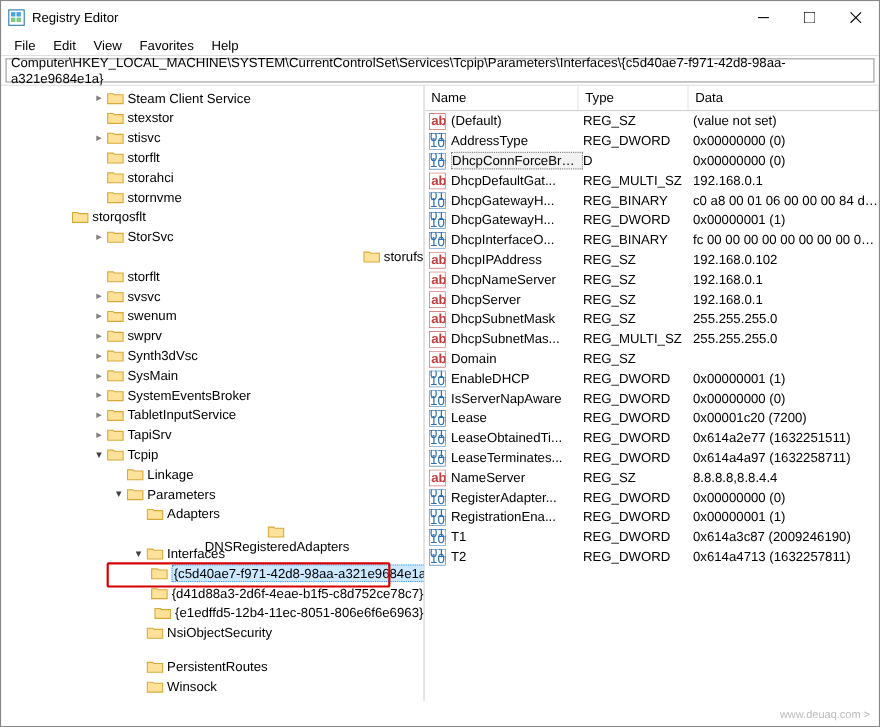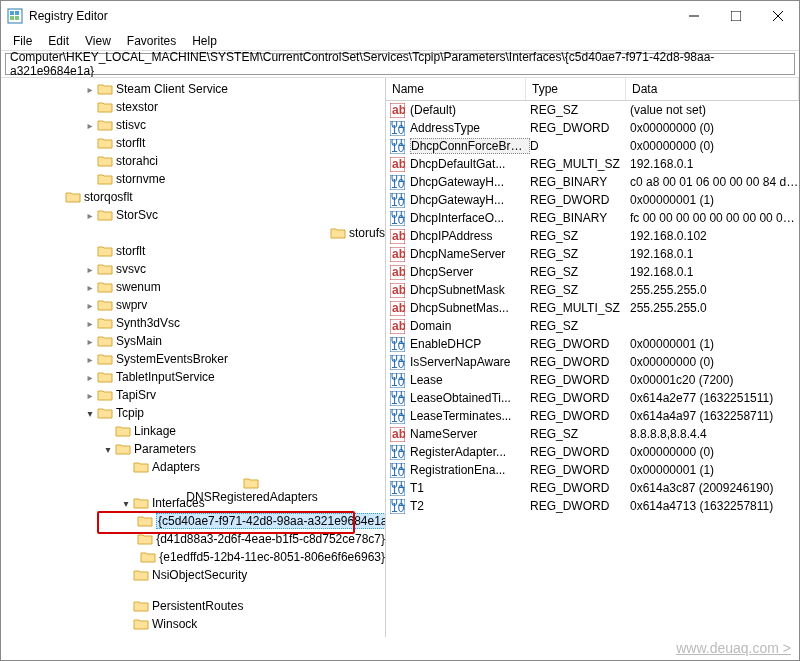--- a/index.html
+++ b/index.html
@@ -35,21 +35,21 @@
 .list .header .name { width: 140px; }
 .list .header .type { width: 100px; }
 .list .header .data { flex: 1; }
 .list .item { display: flex; align-items: center; height: 18px; padding-left: 4px; }
 .list .item.sel .vname { border: 1px dotted #888; background: #f2f2f2; }
 .list .item .vicon { width: 16px; margin-right: 4px; display: inline-flex; }
 .list .item .vname { width: 120px; overflow: hidden; text-overflow: ellipsis; white-space: nowrap; }
 .list .item .vtype { width: 100px; white-space: nowrap; }
 .list .item .vdata { flex: 1; white-space: nowrap; overflow: hidden; text-overflow: ellipsis; }
 
-.watermark { position: absolute; bottom: 4px; right: 8px; color: #bbb; font-size: 14px; text-decoration: underline; }
+.watermark { position: absolute; bottom: 4px; right: 8px; color: #bbb; font-size: 10px; }
 
 
 
 
 ::-webkit-scrollbar { width: 16px; height: 16px; }
 ::-webkit-scrollbar-thumb { background: #c2c2c2; }
 ::-webkit-scrollbar-track { background: #f0f0f0; }
 </style>
 </head>
 <body>

